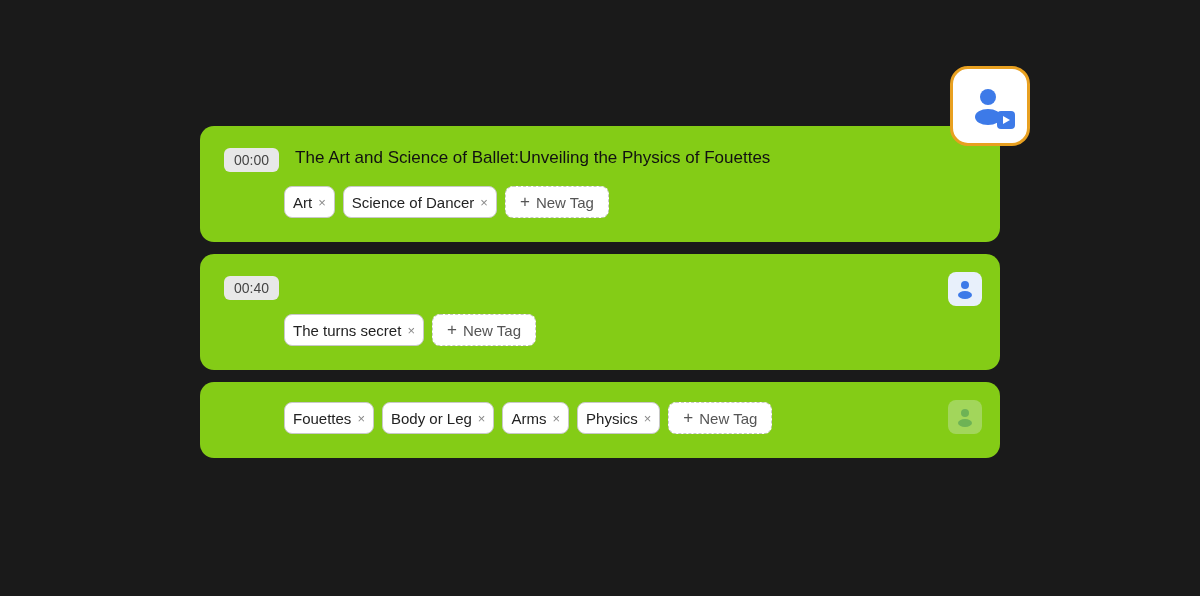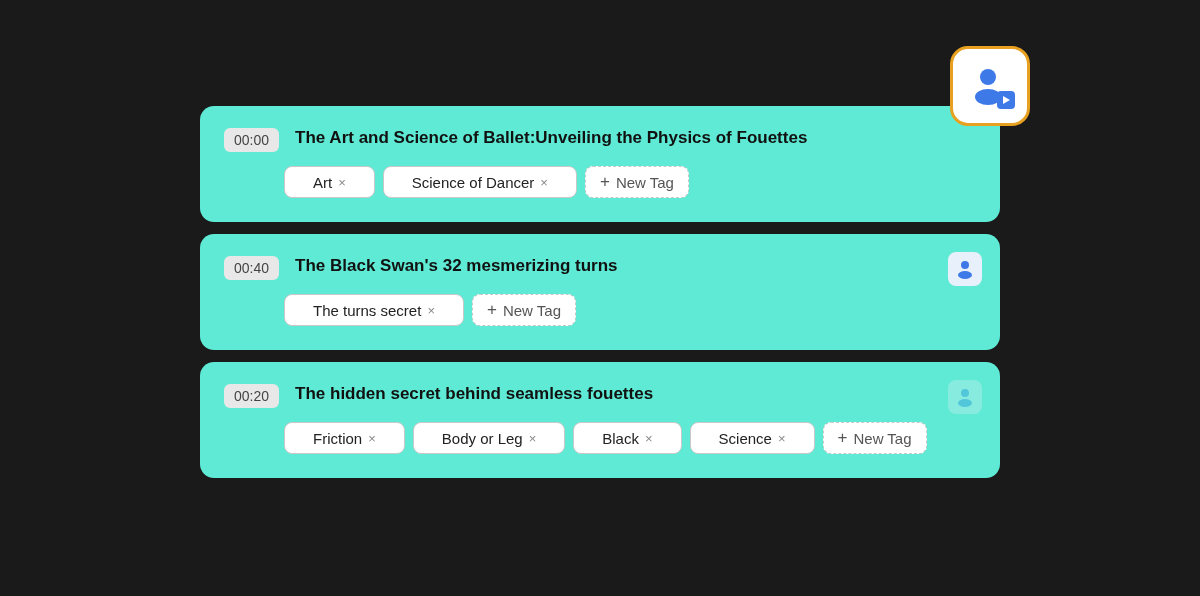--- a/index.html
+++ b/index.html
@@ -47,21 +47,21 @@
       right: -2px;
       width: 18px;
       height: 18px;
       background: #3d7ae8;
       border-radius: 4px;
       display: flex;
       align-items: center;
       justify-content: center;
     }
     .card {
-      background: #5eead4;
+      background: #84cc16;
       border-radius: 14px;
       padding: 20px 24px 24px;
       margin-bottom: 12px;
       position: relative;
     }
     .card-header {
       display: flex;
       align-items: flex-start;
       gap: 16px;
       margin-bottom: 14px;
@@ -72,38 +72,38 @@
       padding: 4px 10px;
       font-size: 14px;
       font-weight: 500;
       color: #444;
       white-space: nowrap;
       flex-shrink: 0;
       margin-top: 2px;
     }
     .card-title {
       font-size: 17px;
-      font-weight: 700;
+      font-weight: 400;
       color: #111;
       line-height: 1.4;
       flex: 1;
     }
     .tags-row {
       display: flex;
       flex-wrap: wrap;
       gap: 8px;
       padding-left: 60px;
     }
     .tag {
       display: flex;
       align-items: center;
       gap: 6px;
       border: 1.5px solid #c8c8c8;
       border-radius: 8px;
-      padding: 5px 28px;
+      padding: 5px 8px;
       font-size: 15px;
       color: #222;
       background: #fff;
       cursor: pointer;
     }
     .tag-x {
       color: #888;
       font-size: 13px;
       font-weight: 400;
     }
@@ -175,60 +175,55 @@
       <div class="new-tag">
         <span class="new-tag-plus">+</span>
         <span>New Tag</span>
       </div>
     </div>
   </div>
 
   <div class="card">
     <div class="card-header">
       <span class="timestamp">00:40</span>
-      <span class="card-title">The Black Swan's 32 mesmerizing turns</span>
     </div>
     <div class="tags-row">
       <div class="tag">
         <span>The turns secret</span>
         <span class="tag-x">×</span>
       </div>
       <div class="new-tag">
         <span class="new-tag-plus">+</span>
         <span>New Tag</span>
       </div>
     </div>
     <div class="card-avatar">
       <svg width="22" height="22" viewBox="0 0 22 22" fill="none" xmlns="http://www.w3.org/2000/svg">
         <circle cx="11" cy="7" r="4" fill="#3d7ae8"></circle>
         <ellipse cx="11" cy="17" rx="7" ry="4" fill="#3d7ae8"></ellipse>
       </svg>
     </div>
   </div>
 
   <div class="card">
-    <div class="card-header">
-      <span class="timestamp">00:20</span>
-      <span class="card-title">The hidden secret behind seamless fouettes</span>
-    </div>
     <div class="tags-row">
       <div class="tag">
-        <span>Friction</span>
+        <span>Fouettes</span>
         <span class="tag-x">×</span>
       </div>
       <div class="tag">
         <span>Body or Leg</span>
         <span class="tag-x">×</span>
       </div>
       <div class="tag">
-        <span>Black</span>
-        <span class="tag-x">×</span>
-      </div>
-      <div class="tag">
-        <span>Science</span>
+        <span>Arms</span>
+        <span class="tag-x">×</span>
+      </div>
+      <div class="tag">
+        <span>Physics</span>
         <span class="tag-x">×</span>
       </div>
       <div class="new-tag">
         <span class="new-tag-plus">+</span>
         <span>New Tag</span>
       </div>
     </div>
     <div class="card-avatar card-avatar-faded">
       <svg width="22" height="22" viewBox="0 0 22 22" fill="none" xmlns="http://www.w3.org/2000/svg">
         <circle cx="11" cy="7" r="4" fill="#3d7ae8"></circle>

